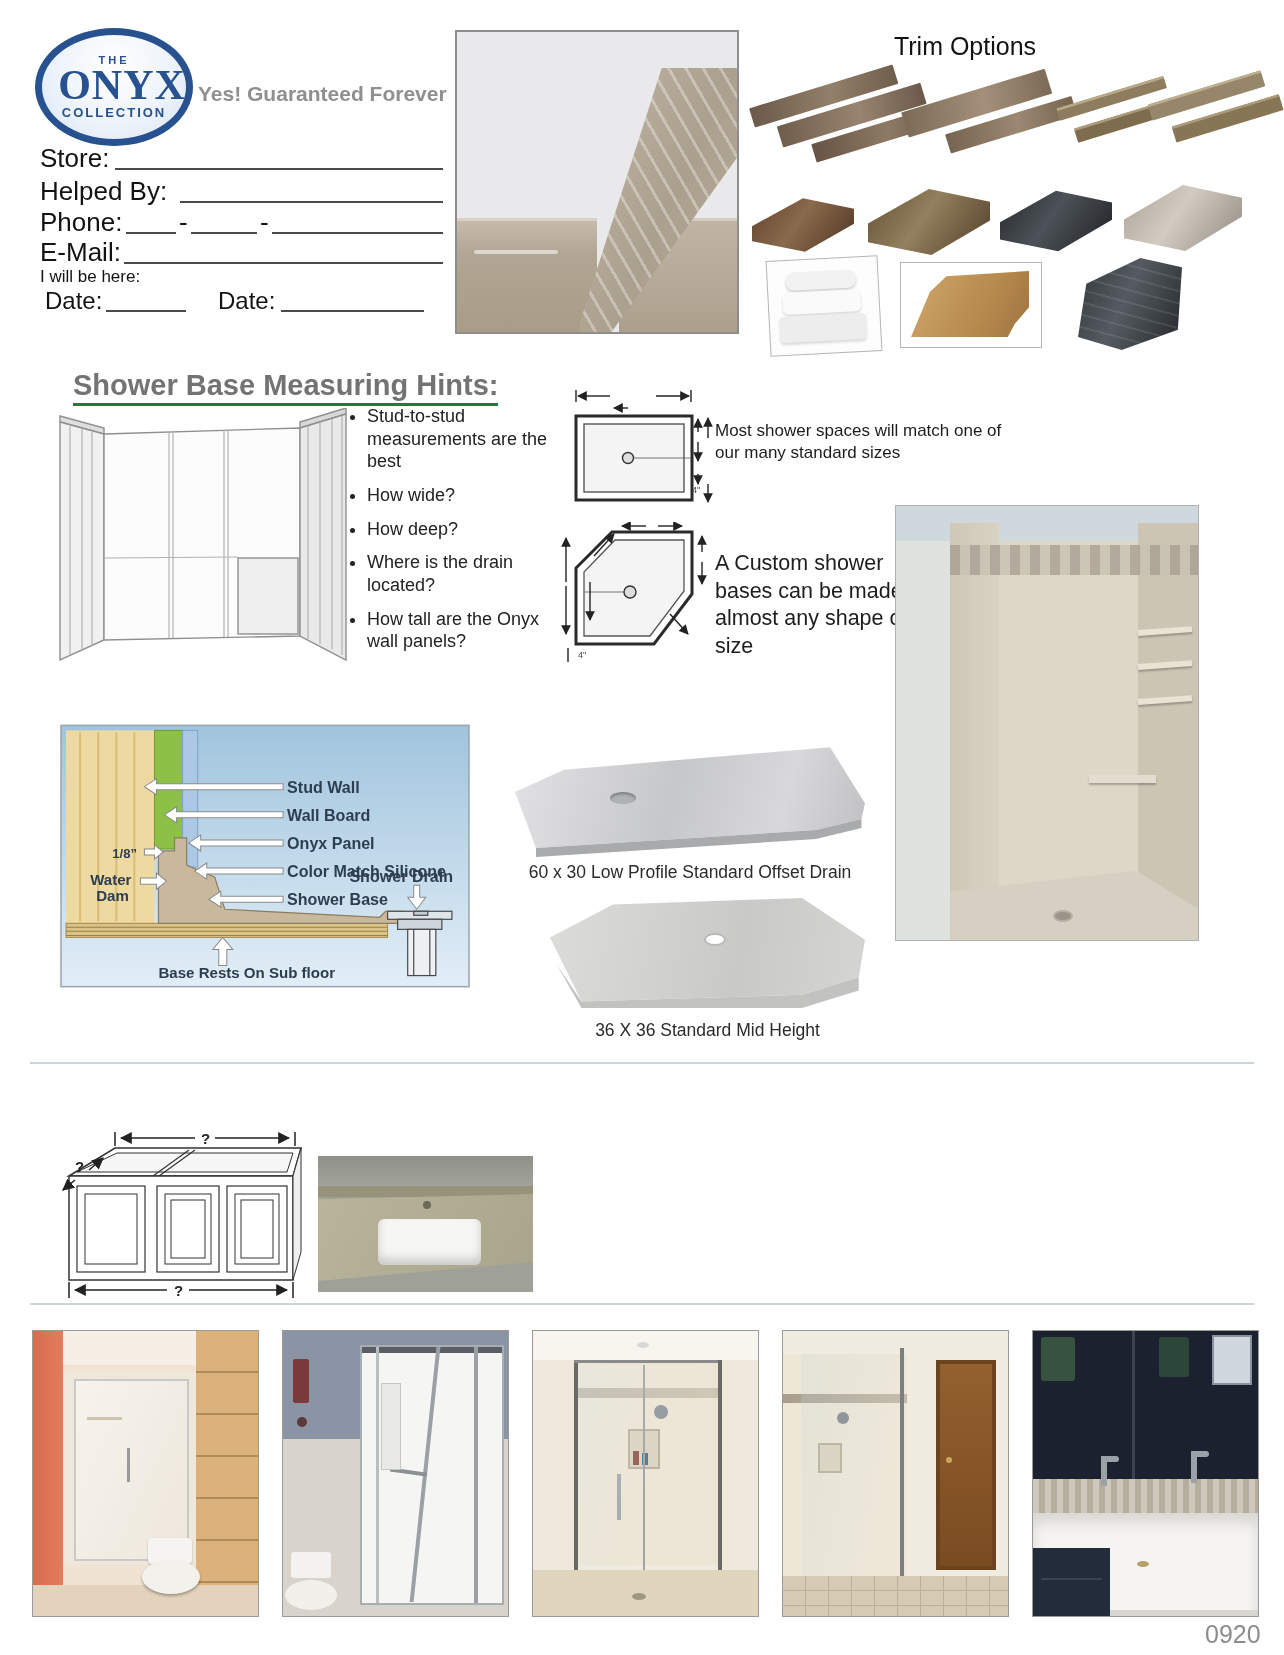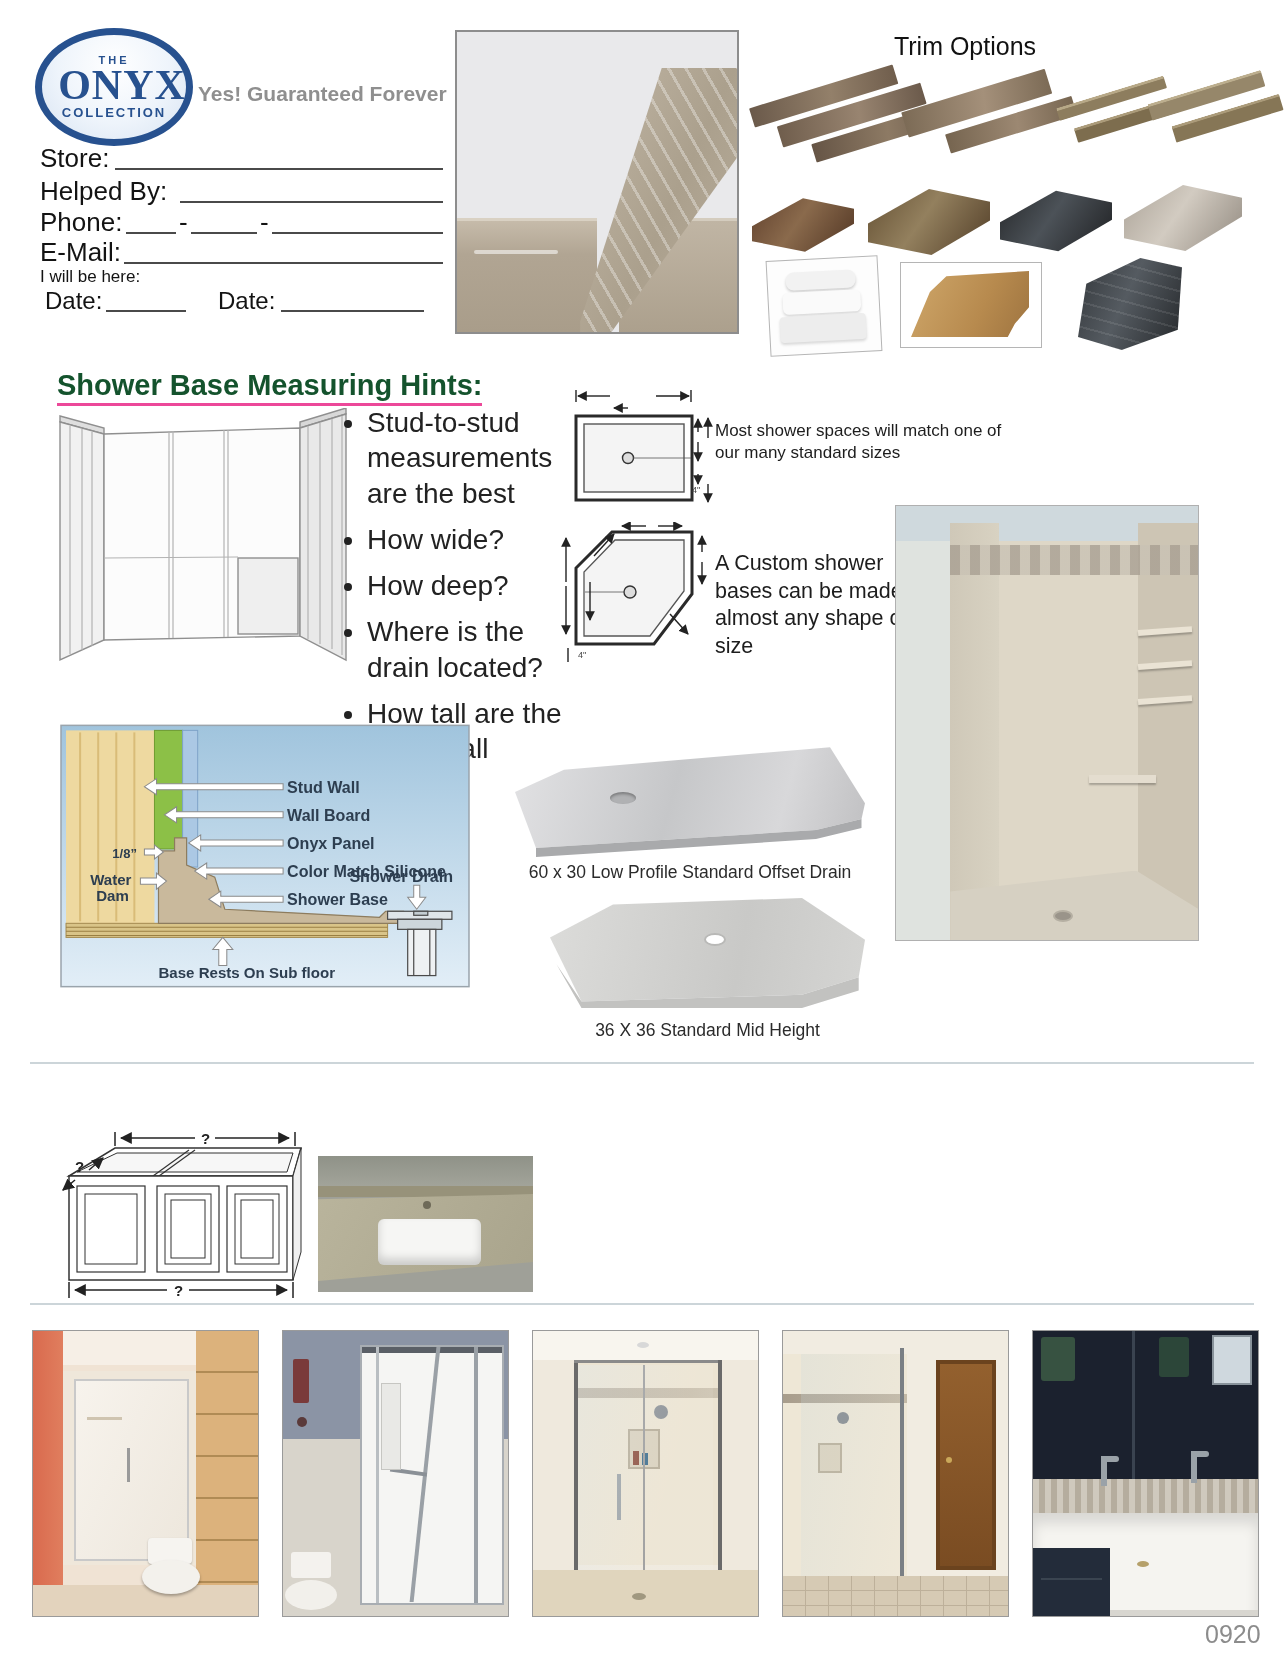--- a/index.html
+++ b/index.html
@@ -1,20 +1,20 @@
 <!DOCTYPE html>
 <html><head>
 <meta charset="utf-8">
 <style>
   html,body{margin:0;padding:0;background:#fff;}
   .page{position:relative;width:1284px;height:1655px;background:#fff;
         font-family:"Liberation Sans",sans-serif;overflow:hidden;color:#1d1d1d;}
   .abs{position:absolute;}
-  .heading{position:absolute;font-weight:bold;color:#14532d;
-           border-bottom:3px solid #ec4899;padding-bottom:1px;line-height:1.1;}
+  .heading{position:absolute;font-weight:bold;color:#737373;
+           border-bottom:3px solid #15803d;padding-bottom:1px;line-height:1.1;margin-left:16px;}
   .form-label{position:absolute;color:#131313;}
   .fline{position:absolute;border-bottom:2px solid #4a4a4a;height:0;}
   .note{position:absolute;color:#1d1d1d;line-height:1.28;}
   .bullets{position:absolute;margin:0;padding-left:22px;color:#222;list-style:disc;}
   .bullets li{margin-bottom:11px;line-height:1.26;}
   .caption{position:absolute;text-align:center;color:#2b2b2b;}
   .divider{position:absolute;height:2px;background:#ccd5d9;}
   .photo-frame{position:absolute;overflow:hidden;border:1px solid #9a9a9a;background:#eee;}
   .strip{position:absolute;transform:rotate(-17deg);transform-origin:left center;border-radius:1px;}
   .edgepiece{position:absolute;}
@@ -128,21 +128,21 @@
       <line x1="174" y1="22" x2="174" y2="229"></line>
         <line x1="178" y1="22" x2="178" y2="229"></line>
       <line x1="54" y1="150" x2="188" y2="149"></line>
       <line x1="258" y1="18" x2="258" y2="231"></line>
         <line x1="270" y1="15" x2="270" y2="236"></line>
       <line x1="282" y1="11" x2="282" y2="241"></line>
         <line x1="292" y1="8" x2="292" y2="247"></line>
     </g>
   </svg>
 
-  <ul class="bullets" style="left:345px;top:405px;width:196px;font-size:28px;">
+  <ul class="bullets" style="left:345px;top:405px;width:196px;font-size:18px;">
     <li>Stud-to-stud measurements are the best</li>
     <li>How wide?</li>
     <li>How deep?</li>
     <li>Where is the drain located?</li>
     <li>How tall are the Onyx wall panels?</li>
   </ul>
 
   <svg class="svgdiag" style="left:570px;top:388px;" width="150" height="122" viewBox="0 0 150 122">
     <defs>
       <marker id="ah1" viewBox="0 0 10 10" refX="9" refY="5" markerWidth="7" markerHeight="7" orient="auto-start-reverse">

